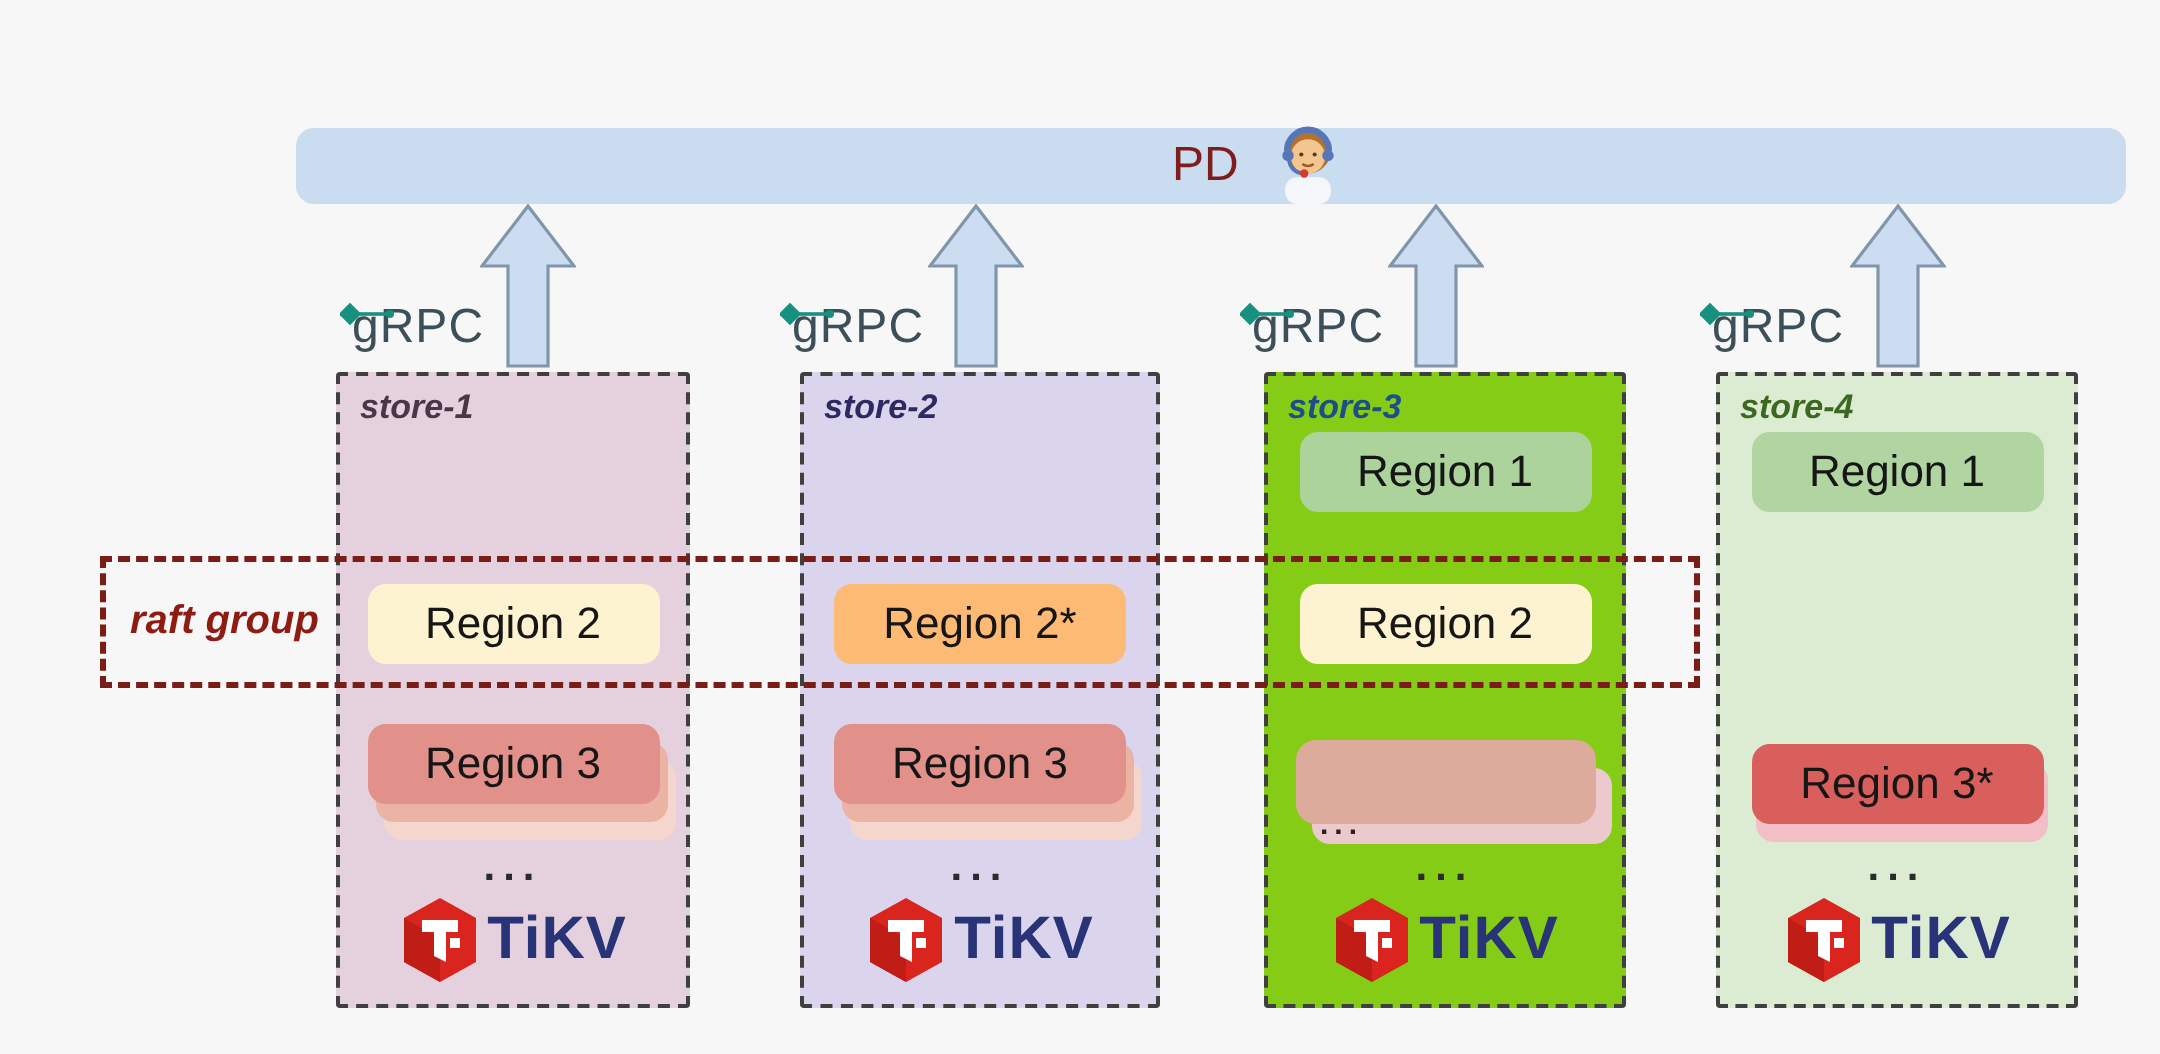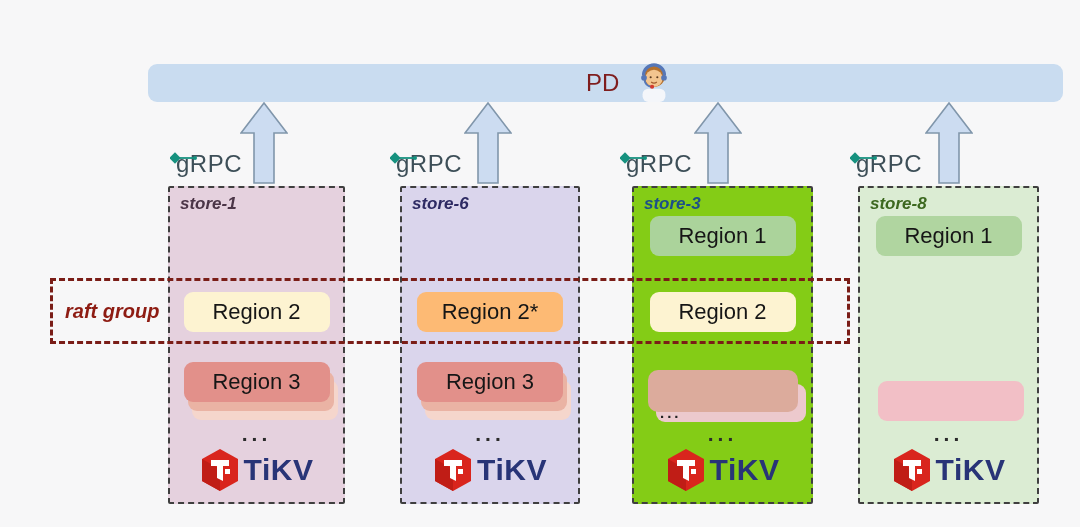--- a/index.html
+++ b/index.html
@@ -135,21 +135,21 @@
         <polygon points="20,1 38,11 38,33 20,43 2,33 2,11" fill="var(--tikv_red)"></polygon>
         <polygon points="2,11 20,21 20,43 2,33" fill="#c01d16"></polygon>
         <polygon points="11,12 29,12 29,18 23,18 23,33 17,30 17,18 11,18" fill="#fff"></polygon>
         <rect x="25" y="21" width="5" height="5" fill="#fff"></rect>
       </svg>
       <span class="tikv-word">TiKV</span>
     </div>
   </div>
 
   <div class="store" style="left: 400px; width: 180px; background: rgb(218, 213, 236);">
-    <div class="store-label" style="color: rgb(45, 42, 99);">store-6</div>
+    <div class="store-label" style="color: rgb(45, 42, 99);">store-2</div>
     <div class="region r2" style="background: #fdba74;">Region 2*</div>
     <div class="stackB"></div>
     <div class="stackA"></div>
     <div class="region r3" style="background: rgb(226, 144, 138);">Region 3</div>
     <div class="ellipsis">...</div>
     <div class="tikv">
       <svg width="40" height="44" viewBox="0 0 40 44">
         <polygon points="20,1 38,11 38,33 20,43 2,33 2,11" fill="var(--tikv_red)"></polygon>
         <polygon points="2,11 20,21 20,43 2,33" fill="#c01d16"></polygon>
         <polygon points="11,12 29,12 29,18 23,18 23,33 17,30 17,18 11,18" fill="#fff"></polygon>
@@ -172,23 +172,24 @@
         <polygon points="20,1 38,11 38,33 20,43 2,33 2,11" fill="var(--tikv_red)"></polygon>
         <polygon points="2,11 20,21 20,43 2,33" fill="#c01d16"></polygon>
         <polygon points="11,12 29,12 29,18 23,18 23,33 17,30 17,18 11,18" fill="#fff"></polygon>
         <rect x="25" y="21" width="5" height="5" fill="#fff"></rect>
       </svg>
       <span class="tikv-word">TiKV</span>
     </div>
   </div>
 
   <div class="store" style="left: 858px; width: 181px; background: rgb(219, 236, 211);">
-    <div class="store-label" style="color: rgb(60, 104, 31);">store-8</div>
+    <div class="store-label" style="color: rgb(60, 104, 31);">store-4</div>
     <div class="region r1" style="background: rgb(176, 213, 160);">Region 1</div>
     <div class="shadowC"></div>
+    <div class="region r3" style="top: 184px; background: rgb(216, 95, 91);">Region 3*</div>
     <div class="ellipsis">...</div>
     <div class="tikv">
       <svg width="40" height="44" viewBox="0 0 40 44">
         <polygon points="20,1 38,11 38,33 20,43 2,33 2,11" fill="var(--tikv_red)"></polygon>
         <polygon points="2,11 20,21 20,43 2,33" fill="#c01d16"></polygon>
         <polygon points="11,12 29,12 29,18 23,18 23,33 17,30 17,18 11,18" fill="#fff"></polygon>
         <rect x="25" y="21" width="5" height="5" fill="#fff"></rect>
       </svg>
       <span class="tikv-word">TiKV</span>
     </div>

